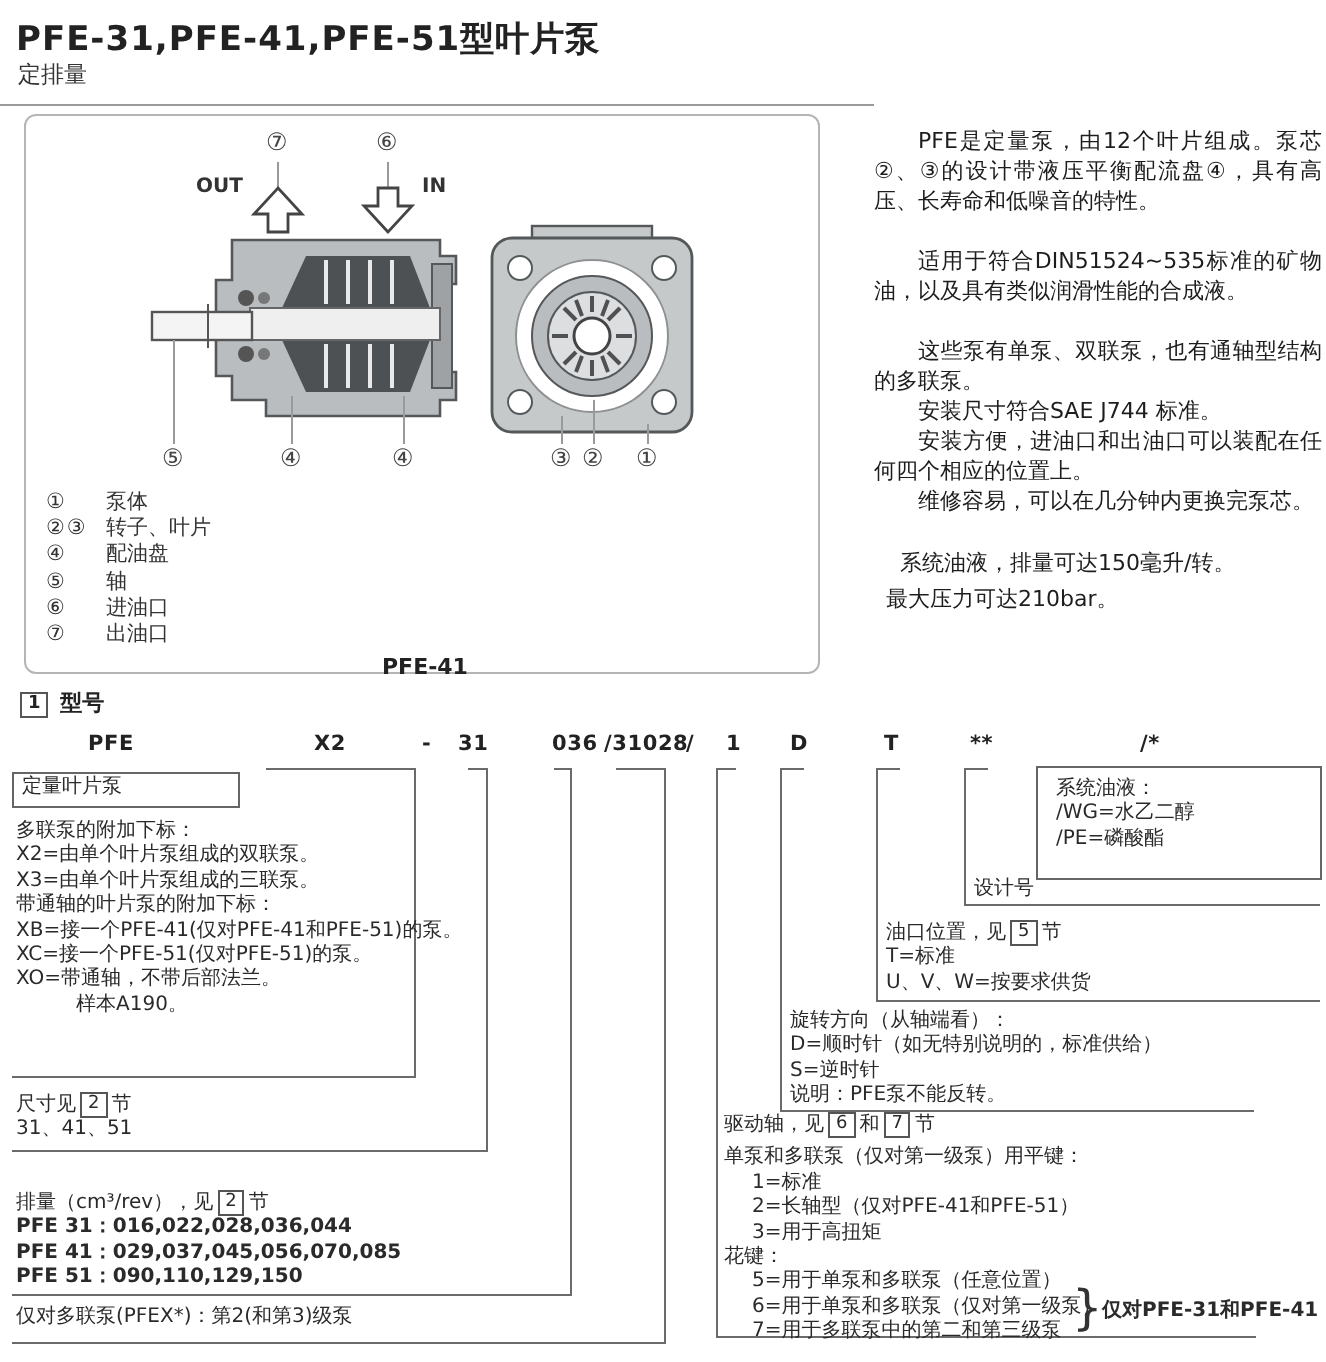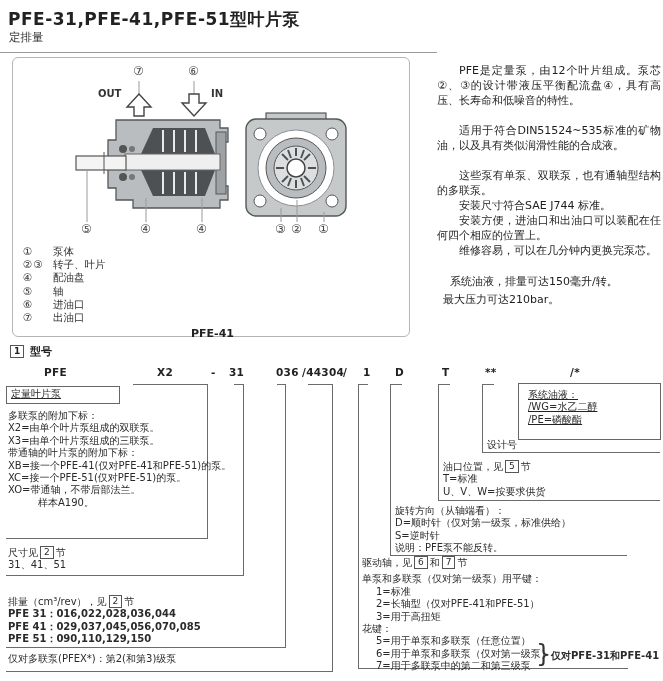--- a/index.html
+++ b/index.html
@@ -22,21 +22,21 @@
   
   .sec-head{font-size:11px;font-weight:bold;color:#222;}
   .bx{display:inline-block;border:1px solid #555;padding:0 3px;font-size:9px;line-height:11px;margin:0 2px;vertical-align:1px;}
   .code{position:absolute;top:366px;font-size:10.5px;font-weight:bold;color:#222;letter-spacing:.3px;}
   .ann{position:absolute;font-size:10px;line-height:12px;color:#2a2a2a;white-space:nowrap;}
   .annb{font-weight:bold;}
   .blk div{white-space:nowrap;}
   .blk{font-size:10px;line-height:12.4px;color:#2a2a2a;}
   .ind{padding-left:14px;}
   .ind2{padding-left:30px;}
-  .outline-box{border:1px solid #666;text-decoration:underline;}
+  .outline-box{border:1px solid #666;}
   svg{display:block;}
 </style>
 </head>
 <body>
 
 <div id="page">
 
   <h1 class="abs" style="left:8px;top:8px;">PFE-31,PFE-41,PFE-51型叶片泵</h1>
   <div class="abs subtitle" style="left:9px;top:30px;">定排量</div>
   <div class="abs rule" style="left:0;top:52px;width:437px;height:1px;"></div>
@@ -169,21 +169,21 @@
   <div class="abs sec-head" style="left:8px;top:344px;">
     <span class="bx">1</span>
     <span>型号</span>
   </div>
 
   <span class="code" style="left:44px;">PFE</span>
   <span class="code" style="left:157px;">X2</span>
   <span class="code" style="left:211px;">-</span>
   <span class="code" style="left:229px;">31</span>
   <span class="code" style="left:276px;">036</span>
-  <span class="code" style="left:302px;">/44304</span>
+  <span class="code" style="left:302px;">/31028</span>
   <span class="code" style="left:343px;">/</span>
   <span class="code" style="left:363px;">1</span>
   <span class="code" style="left:395px;">D</span>
   <span class="code" style="left:442px;">T</span>
   <span class="code" style="left:485px;">**</span>
   <span class="code" style="left:570px;">/*</span>
 
   <div class="abs hl" style="left:133px;top:384px;width:74px;height:1px;"></div>
   <div class="abs hl" style="left:234px;top:384px;width:9px;height:1px;"></div>
   <div class="abs hl" style="left:277px;top:384px;width:9px;height:1px;"></div>
@@ -248,21 +248,21 @@
   <div class="abs ann" style="left:487px;top:439px;">设计号</div>
 
   <div class="abs blk" style="left:443px;top:460px;">
     <div><span>油口位置，见</span><span class="bx">5</span><span>节</span></div>
     <div>T=标准</div>
     <div>U、V、W=按要求供货</div>
   </div>
 
   <div class="abs blk" style="left:395px;top:505px;">
     <div>旋转方向（从轴端看）：</div>
-    <div>D=顺时针（仅对第一级泵，标准供给）</div>
+    <div>D=顺时针（如无特别说明的，标准供给）</div>
     <div>S=逆时针</div>
     <div>说明：PFE泵不能反转。</div>
   </div>
 
   <div class="abs blk" style="left:362px;top:556px;">
     <div><span>驱动轴，见</span><span class="bx">6</span><span>和</span><span class="bx">7</span><span>节</span></div>
     <div style="margin-top:4px;">单泵和多联泵（仅对第一级泵）用平键：</div>
     <div class="ind">1=标准</div>
     <div class="ind">2=长轴型（仅对PFE-41和PFE-51）</div>
     <div class="ind">3=用于高扭矩</div>

